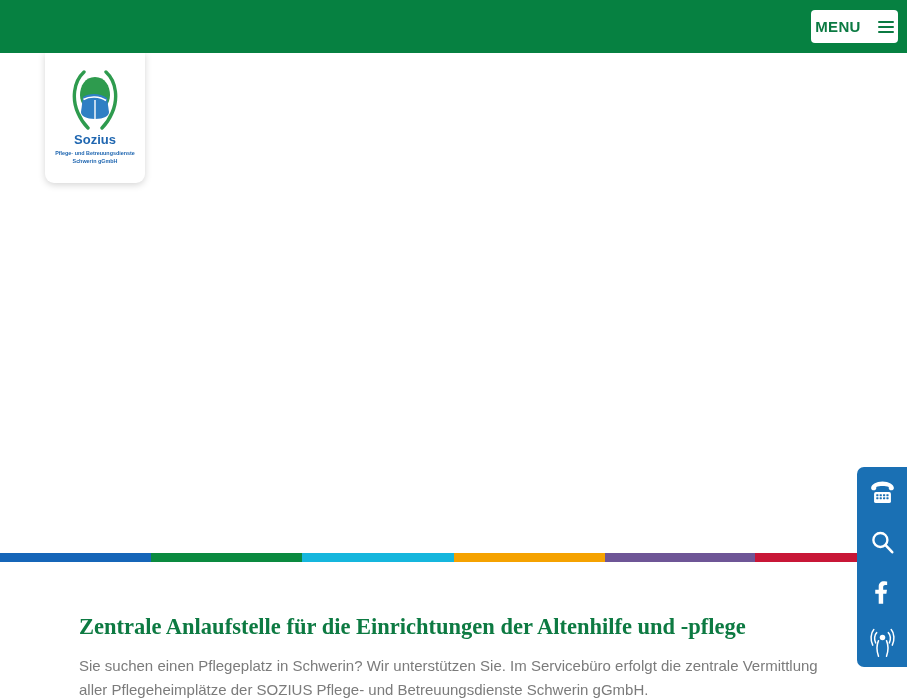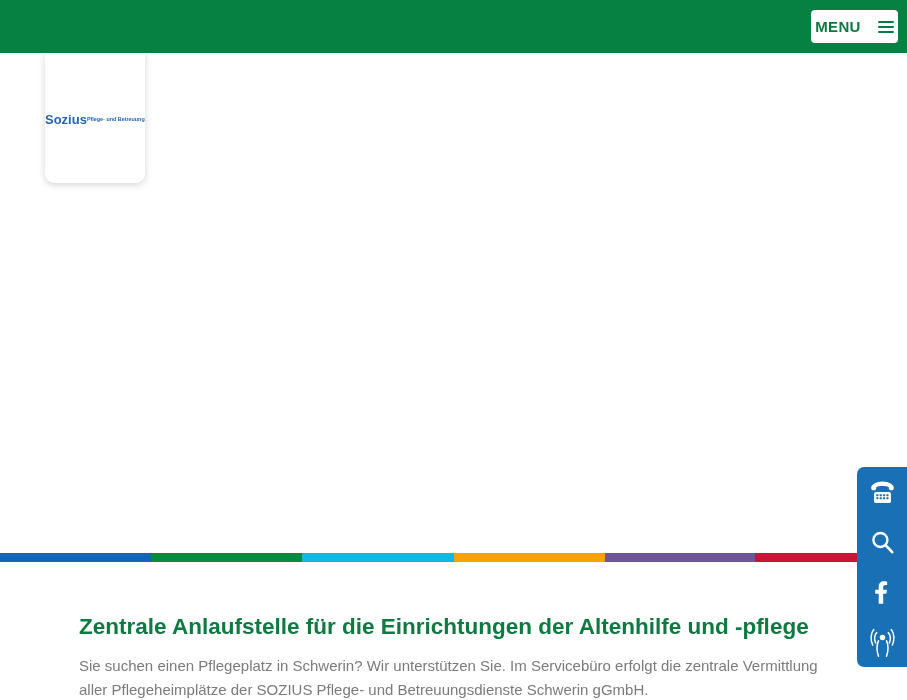--- a/index.html
+++ b/index.html
@@ -68,21 +68,21 @@
     top: 52px;
     left: 45px;
     width: 100px;
     height: 131px;
     background: #ffffff;
     border-bottom-left-radius: 9px;
     border-bottom-right-radius: 9px;
     box-shadow: 0 2px 7px rgba(0,0,0,0.17);
     z-index: 25;
     display: flex;
-    flex-direction: row;
+    flex-direction: column;
     align-items: center;
     justify-content: flex-start;
     overflow: hidden;
   }
   #logo-mark {
     margin-top: 16px;
     width: 52px;
     height: 62px;
   }
   #logo-wordmark {
@@ -124,21 +124,21 @@
     width: 907px;
     padding: 0;
   }
   #content-heading {
     margin: 0;
     padding: 51px 4px 0 79px;
     color: #0d7a42;
     font-size: 22.5px;
     font-weight: bold;
     line-height: 1.2;
-    font-family: Liberation Sans, sans-serif;
+    font-family: Liberation Serif, serif;
   }
   #content-paragraph {
     margin: 0;
     padding: 14px 72px 0 79px;
     color: #7b7b7b;
     font-size: 15px;
     line-height: 1.58;
     font-family: "Liberation Sans", sans-serif;
   }
 

